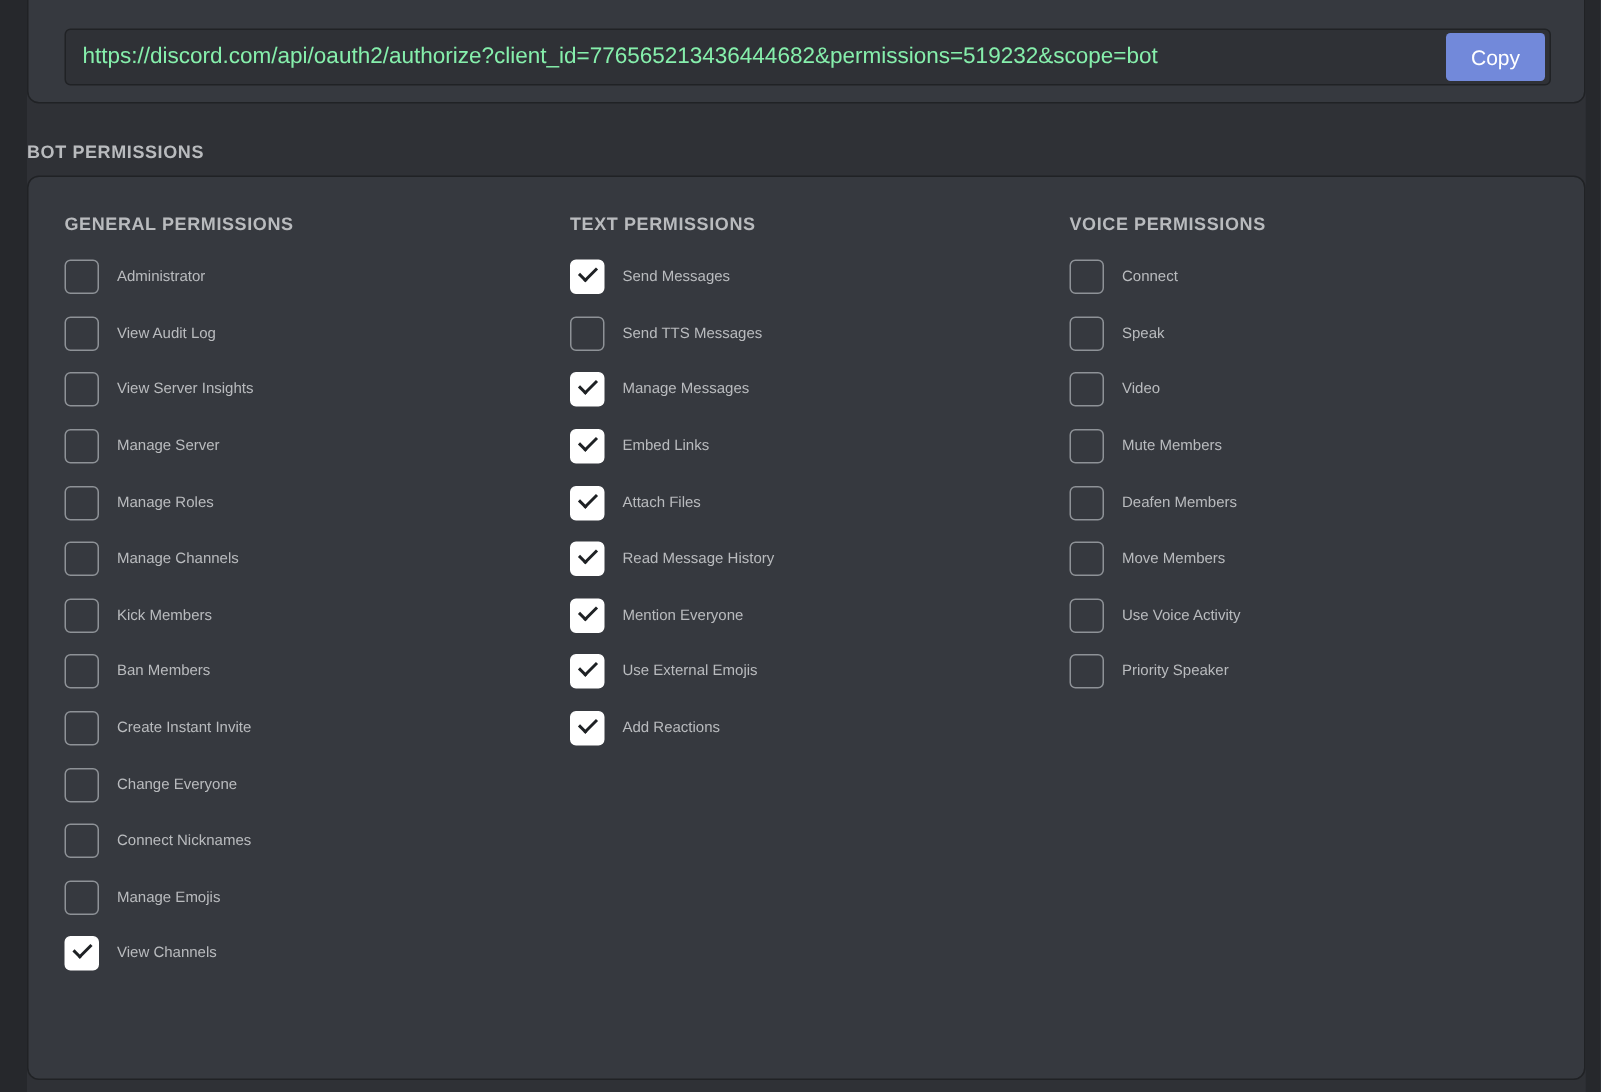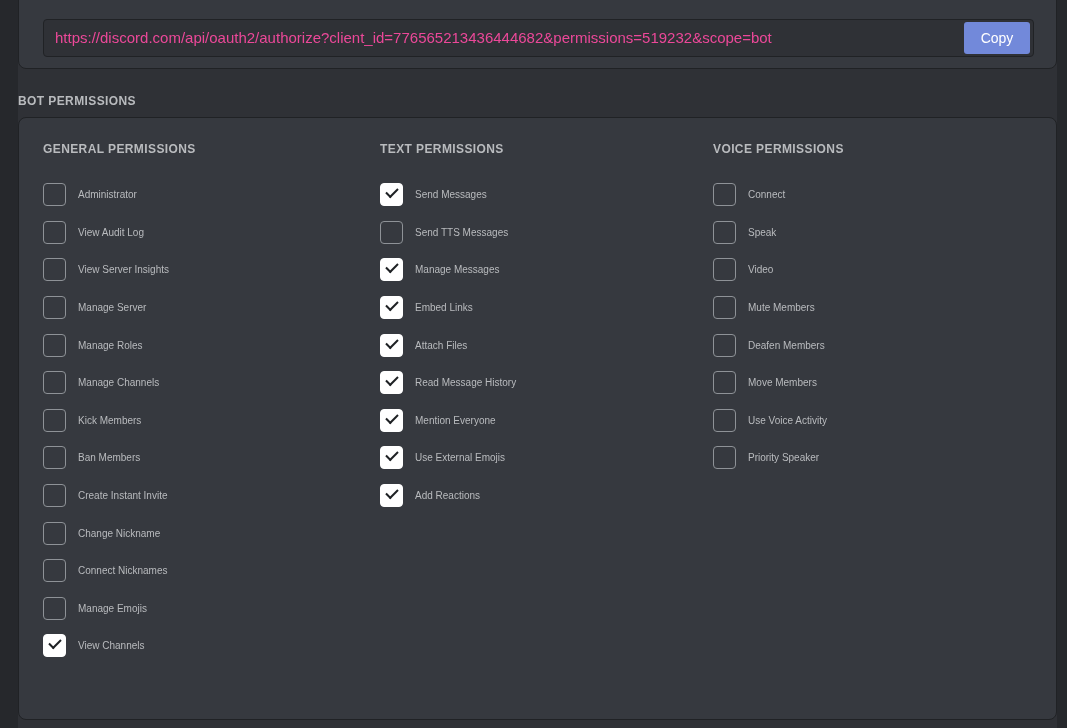--- a/index.html
+++ b/index.html
@@ -60,21 +60,21 @@
     border-radius: 4px;
     display: flex;
     align-items: center;
     overflow: hidden;
   }
 
   .url-text {
     flex: 1;
     padding: 0 11px;
     font-size: 15px;
-    color: #ec4899;
+    color: #86efac;
     white-space: nowrap;
     overflow: hidden;
     line-height: 36px;
   }
 
   .copy-btn {
     width: 66px;
     height: 32px;
     margin-right: 3px;
     background: #7289da;
@@ -121,21 +121,21 @@
   .perm-col { padding-top: 24px; }
   .perm-col.c0 { width: 337px; padding-left: 24px; }
   .perm-col.c1 { width: 336px; padding-left: 24px; }
   .perm-col.c2 { width: 336px; padding-left: 21px; }
 
   .col-title {
     font-size: 12px;
     font-weight: bold;
     letter-spacing: 0.4px;
     color: #b9bbbe;
-    margin-bottom: 20px;
+    margin-bottom: 10px;
   }
 
   .perm-row {
     display: flex;
     align-items: center;
     height: 37.6px;
     cursor: pointer;
     user-select: none;
   }
 
@@ -228,21 +228,21 @@
           <div class="perm-row">
             <span class="cbox off"></span>
             <span class="perm-label">Ban Members</span>
           </div>
           <div class="perm-row">
             <span class="cbox off"></span>
             <span class="perm-label">Create Instant Invite</span>
           </div>
           <div class="perm-row">
             <span class="cbox off"></span>
-            <span class="perm-label">Change Nickname</span>
+            <span class="perm-label">Change Everyone</span>
           </div>
           <div class="perm-row">
             <span class="cbox off"></span>
             <span class="perm-label">Connect Nicknames</span>
           </div>
           <div class="perm-row">
             <span class="cbox off"></span>
             <span class="perm-label">Manage Emojis</span>
           </div>
           <div class="perm-row">

